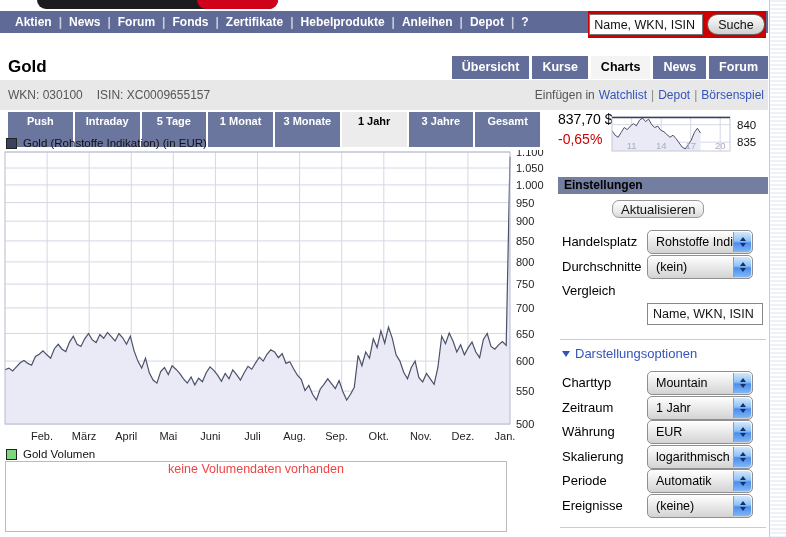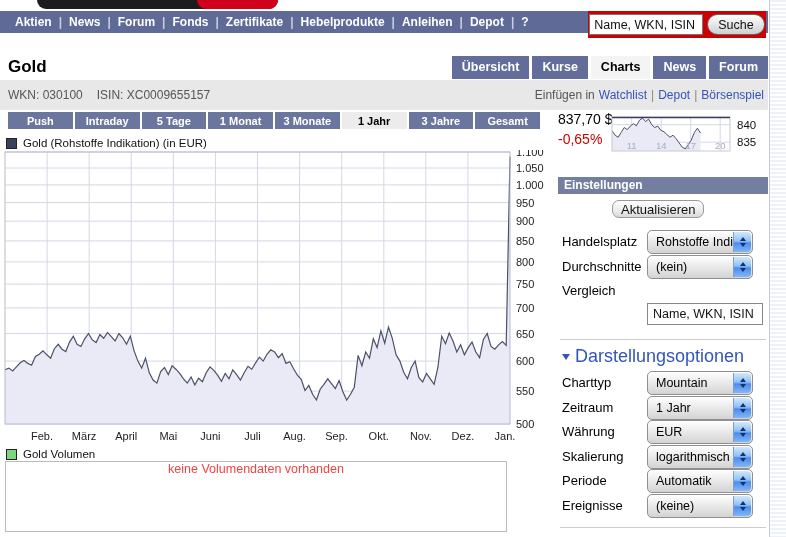--- a/index.html
+++ b/index.html
@@ -29,48 +29,48 @@
   .tab.active{background:#f4f4f4;color:#000;}
 
   
   .infobar{position:absolute;left:0;top:80px;width:768px;height:30px;background:#e8e8e8;display:flex;align-items:center;font-size:12px;color:#555;}
   .infobar .left{margin-left:8px;display:flex;gap:14px;}
   .infobar .right{margin-left:auto;margin-right:4px;display:flex;gap:4px;align-items:center;}
   .info-link{color:#3355bb;text-decoration:none;cursor:pointer;}
   .link-sep{color:#888;}
 
   
-  .period-tabs{position:absolute;left:8px;top:112px;width:532px;height:17px;display:flex;gap:2px;}
+  .period-tabs{position:absolute;left:8px;top:112px;width:532px;height:35px;display:flex;gap:2px;}
   .ptab{flex:1;background:#6b769e;color:#fff;font-weight:bold;font-size:11px;text-align:center;line-height:19px;cursor:pointer;}
   .ptab.active{background:#ececec;color:#000;}
 
   
   .legend-row{position:absolute;left:6px;display:flex;align-items:center;gap:6px;font-size:11.5px;color:#111;}
   .legend-sq{width:9px;height:9px;border:1px solid #222;display:inline-block;}
 
   
   .quote-price{position:absolute;left:558px;top:111px;font-size:14px;color:#000;}
   .quote-change{position:absolute;left:558px;top:131px;font-size:14px;}
 
   
-  .panel-header{position:absolute;left:558px;top:177px;width:210px;height:17px;background:#747ea1;color:#ffffff;font-weight:bold;font-size:12px;line-height:17px;padding-left:6px;box-sizing:border-box;}
+  .panel-header{position:absolute;left:558px;top:177px;width:210px;height:17px;background:#747ea1;color:#000000;font-weight:bold;font-size:12px;line-height:17px;padding-left:6px;box-sizing:border-box;}
   .refresh-btn{position:absolute;left:612px;top:200px;height:18px;padding:0 8px;border:1px solid #999;border-radius:7px;background:linear-gradient(#ffffff,#ececec 60%,#d9d9d9);font-size:13px;color:#111;cursor:pointer;font-family:"Liberation Sans",sans-serif;}
   .set-row{position:absolute;left:562px;width:206px;height:23px;}
   .set-label{position:absolute;left:0;top:4px;font-size:13px;color:#000;}
   .aqua-select{position:absolute;left:85px;top:0;width:104px;height:22px;border:1px solid #8f8f8f;border-radius:5px;
     background:linear-gradient(#ffffff,#e9e9e9 50%,#d3d3d3);box-shadow:inset 0 1px 0 #fff;display:flex;align-items:center;cursor:pointer;}
   .sel-val{font-size:12.5px;color:#000;padding-left:8px;white-space:nowrap;overflow:hidden;max-width:78px;}
   .stepper{position:absolute;right:1px;top:1px;bottom:1px;width:17px;border-radius:0 4px 4px 0;
     background:linear-gradient(#d3e8fc,#8fc1f7 45%,#4a8ded 55%,#82b7f6);border-left:1px solid #7a9fd0;
     display:flex;flex-direction:column;align-items:center;justify-content:center;gap:2px;}
   .stepper .up{width:0;height:0;border-left:3.5px solid transparent;border-right:3.5px solid transparent;border-bottom:4px solid #16306b;}
   .stepper .dn{width:0;height:0;border-left:3.5px solid transparent;border-right:3.5px solid transparent;border-top:4px solid #16306b;}
   .compare-input{position:absolute;left:647px;top:303px;width:104px;height:20px;border:1px solid #888;font-size:12.5px;padding:0 5px;color:#111;box-sizing:content-box;font-family:"Liberation Sans",sans-serif;}
   .divider{position:absolute;left:560px;width:206px;height:0;border-top:1px solid #ccc;}
-  .disp-toggle{position:absolute;left:562px;top:346px;font-size:18px;color:#3355bb;cursor:pointer;display:flex;align-items:center;gap:5px;}
+  .disp-toggle{position:absolute;left:562px;top:346px;font-size:13px;color:#3355bb;cursor:pointer;display:flex;align-items:center;gap:5px;}
   .tri-down{width:0;height:0;border-left:4px solid transparent;border-right:4px solid transparent;border-top:6px solid #3355bb;display:inline-block;}
 
   
   .volume-box{position:absolute;left:5px;top:461px;width:500px;height:69px;border:1px solid #bbb;background:#fff;display:flex;align-items:flex-start;justify-content:center;font-size:12.5px;color:#ef4444;}
 
   svg text{font-family:"Liberation Sans",sans-serif;}
 </style>
 </head>
 <body>
 <div id="page">

